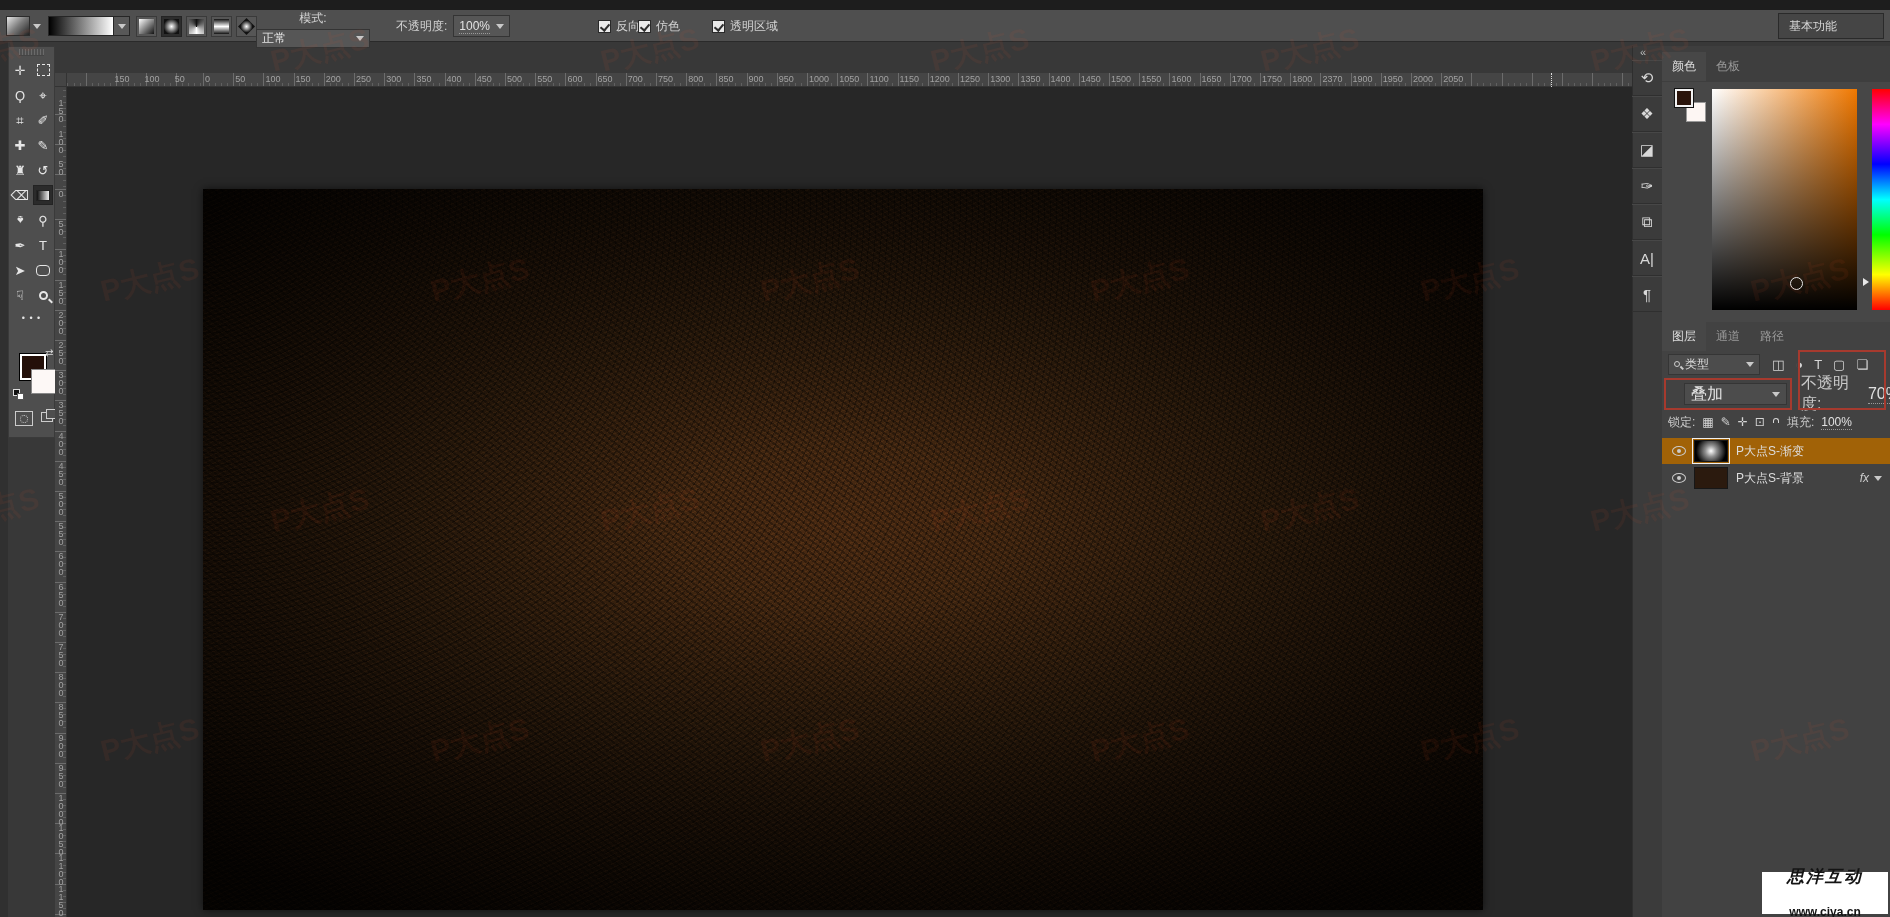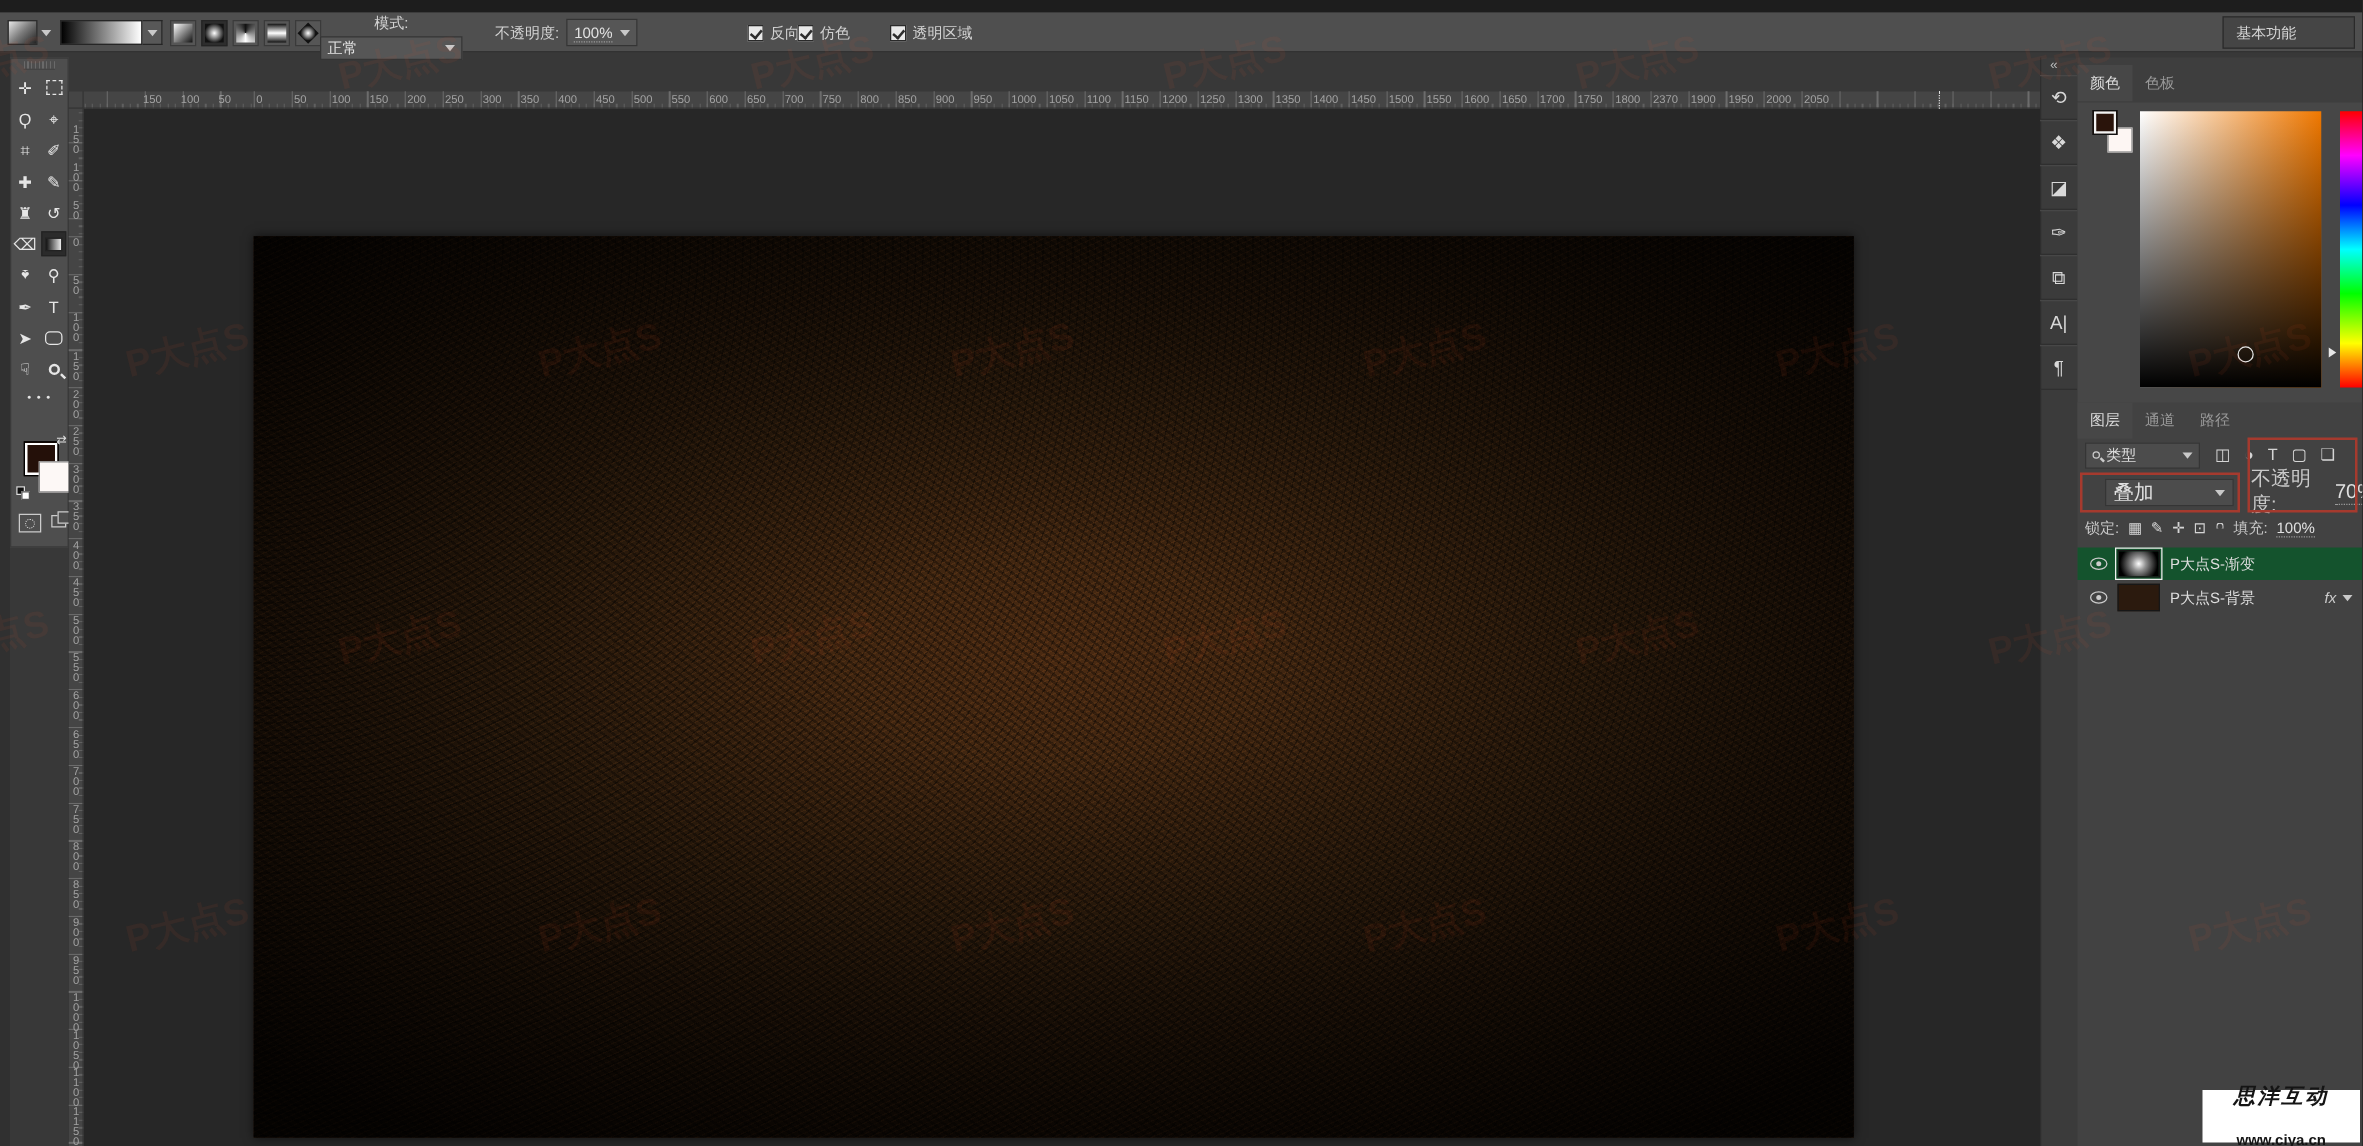--- a/index.html
+++ b/index.html
@@ -125,21 +125,21 @@
   .oplab{margin-left:14px;color:#c9c9c9;}
   .lockrow{position:absolute;left:6px;top:90px;width:216px;height:20px;display:flex;align-items:center;font-size:12px;color:#c9c9c9;gap:7px;}
   #lock-icons{display:flex;gap:7px;color:#d5d5d5;font-size:12px;align-items:center;}
   .sh-lock{width:8px;height:6px;background:#d5d5d5;position:relative;margin-top:4px;}
   .sh-lock:before{content:"";position:absolute;left:1px;top:-4px;width:4px;height:4px;border:1.5px solid #d5d5d5;border-bottom:none;border-radius:3px 3px 0 0;}
   .anno{position:absolute;border:2px solid #a63a2e;pointer-events:none;}
   .anno-blend{left:2px;top:56px;width:128px;height:32px;}
   .anno-op{left:136px;top:28px;width:88px;height:60px;}
 
   .layerrow{position:absolute;left:0;width:228px;height:26px;display:flex;align-items:center;gap:8px;font-size:12px;color:#ddd;}
-  .lr1{top:116px;background:#14532d;}
+  .lr1{top:116px;background:#a16207;}
   .lr2{top:143px;}
   .eye{width:14px;height:10px;border:1px solid #ccc;border-radius:50%;margin-left:10px;position:relative;flex:none;}
   .eye:after{content:"";position:absolute;left:4px;top:2px;width:4px;height:4px;background:#ccc;border-radius:50%;}
   .lthumb{width:34px;height:22px;flex:none;border:1px solid #171717;}
   .t-grad{background:radial-gradient(circle at 50% 50%,#fff 0%,#909090 30%,#000 80%);outline:1px solid #f0f0f0;outline-offset:1px;}
   .t-bgcol{background:#2b1a0e;}
   .fxwrap{margin-left:auto;margin-right:8px;display:flex;align-items:center;gap:5px;color:#ccc;}
   .fx{font-style:italic;font-size:12px;}
 
   

